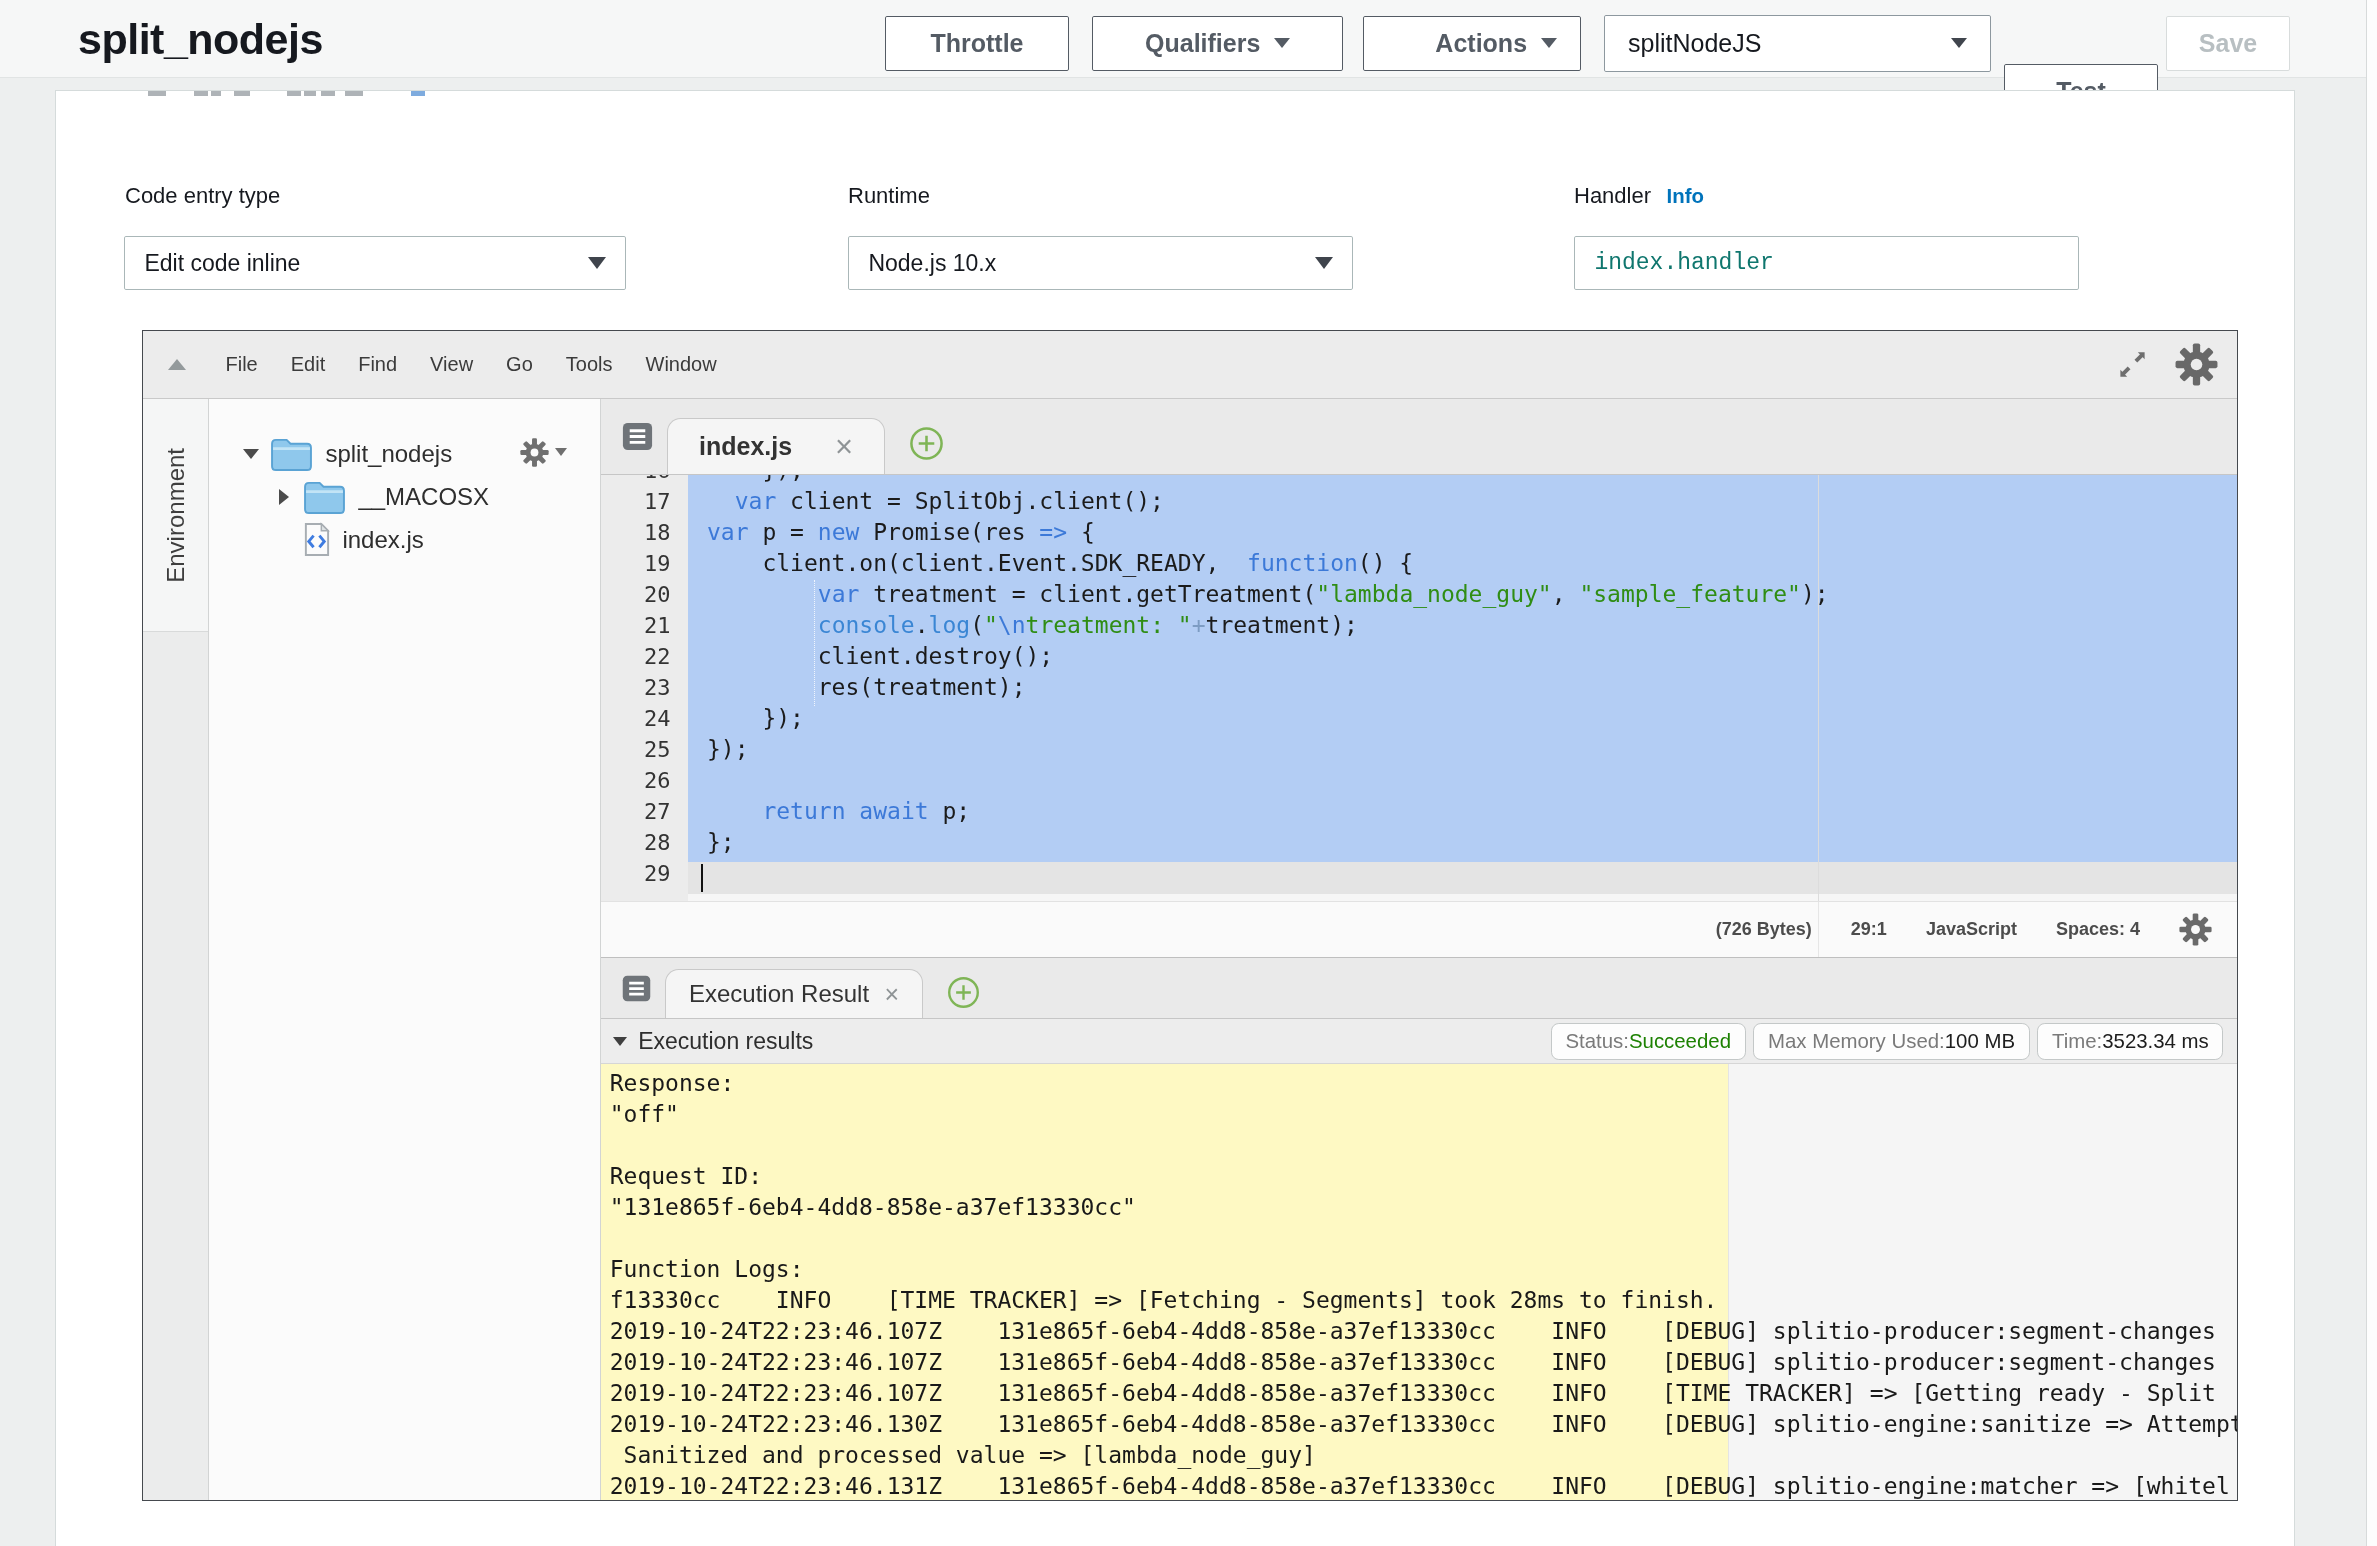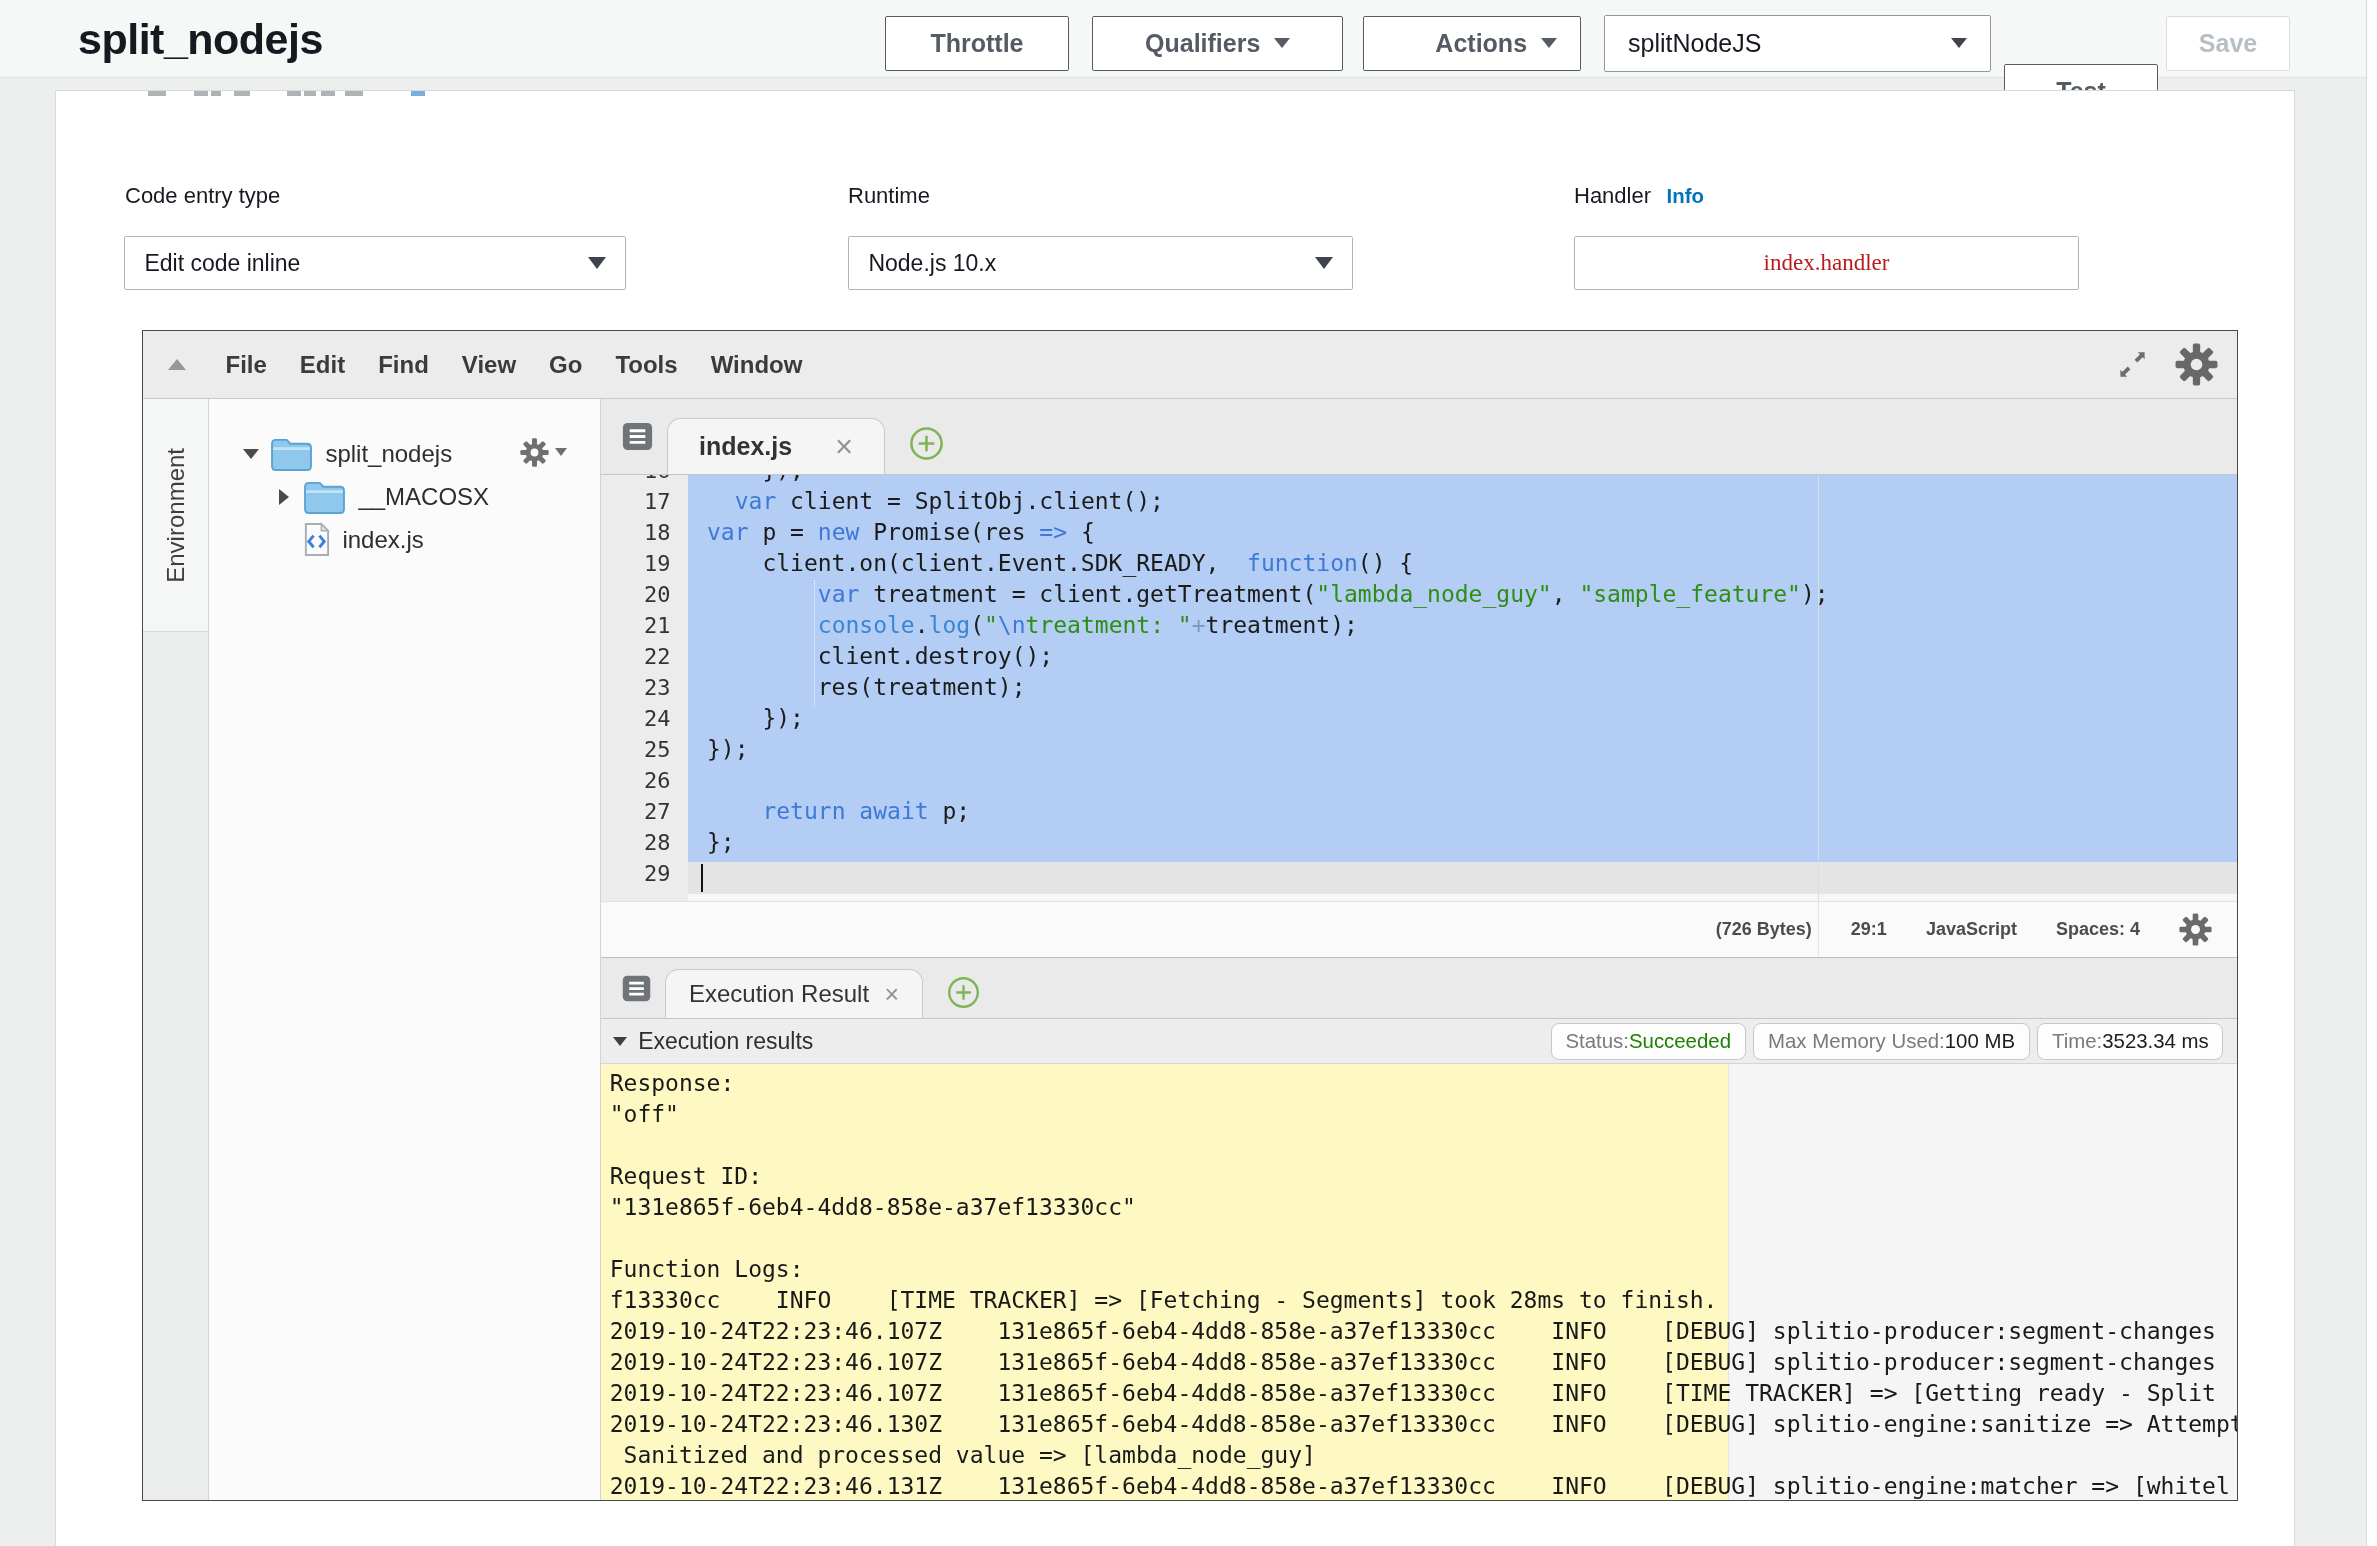--- a/index.html
+++ b/index.html
@@ -22,28 +22,28 @@
   
   .card { position:absolute; left:55px; top:90px; width:2240px; height:1457px; background:#fff;
           border:1px solid #d5dbdb; border-bottom:none; }
   .remnant { position:absolute; top:0; height:4.9px; width:21.3px; background:#9aa0a5; opacity:.8; }
   .field-label { position:absolute; font-size:22px; color:#16191f; display:flex; align-items:baseline; gap:15.5px; }
   .info-link { font-size:20.4px; font-weight:bold; color:#0073bb; cursor:pointer; }
   .field-box { position:absolute; height:54px; background:#fff; border:1px solid #aab7b8; border-radius:1.9px;
                display:flex; align-items:center; padding:0 19.4px; font-size:23px; color:#16191f; }
   .field-box.select { cursor:pointer; }
   .field-box .tri-down-form { margin-left:auto; width:0; height:0; border-left:9.7px solid transparent; border-right:9.7px solid transparent; border-top:12.6px solid #3f444c; }
-  .field-box input { border:none; outline:none; font-family:Liberation Serif, serif; font-size:23px; color:#b91c1c; width:100%; background:transparent;text-align:center; }
+  .field-box input { border:none; outline:none; font-family:Liberation Mono, monospace; font-size:23px; color:#0f766e; width:100%; background:transparent; }
 
   
   .editor { position:absolute; left:142px; top:330px; width:2096px; height:1171px; border:1.9px solid #45494e;
             background:#fff; display:flex; flex-direction:column; }
   .menubar { height:68px; background:#ececec; border-bottom:1px solid #c9c9c9; display:flex; align-items:center; padding:0 19.4px 0 25px; flex:none; }
   .collapse-tri { width:0; height:0; border-left:9.7px solid transparent; border-right:9.7px solid transparent; border-bottom:11.6px solid #949a9c; margin-right:23px; cursor:pointer; }
-  .menu-item { font-size:24px; color:#3b3b3b; padding:0 16.5px; cursor:pointer;font-weight:bold; }
+  .menu-item { font-size:20px; color:#3b3b3b; padding:0 16.5px; cursor:pointer; }
   .menubar-right { margin-left:auto; display:flex; align-items:center; gap:25px; }
   .icon-btn { cursor:pointer; display:flex; align-items:center; }
 
   .editor-body { flex:1; display:flex; min-height:0; }
 
   
   .env-strip { width:66px; flex:none; background:#ebecec; border-right:1px solid #d2d4d4; position:relative; }
   .env-tab { position:absolute; left:0; top:0; width:100%; height:233px; background:#f5f6f6; border-bottom:1px solid #d8dada;
              display:flex; align-items:center; justify-content:center; cursor:pointer; }
   .env-tab span { writing-mode:vertical-rl; transform:rotate(180deg); font-size:24px; color:#3e3e3e; }

